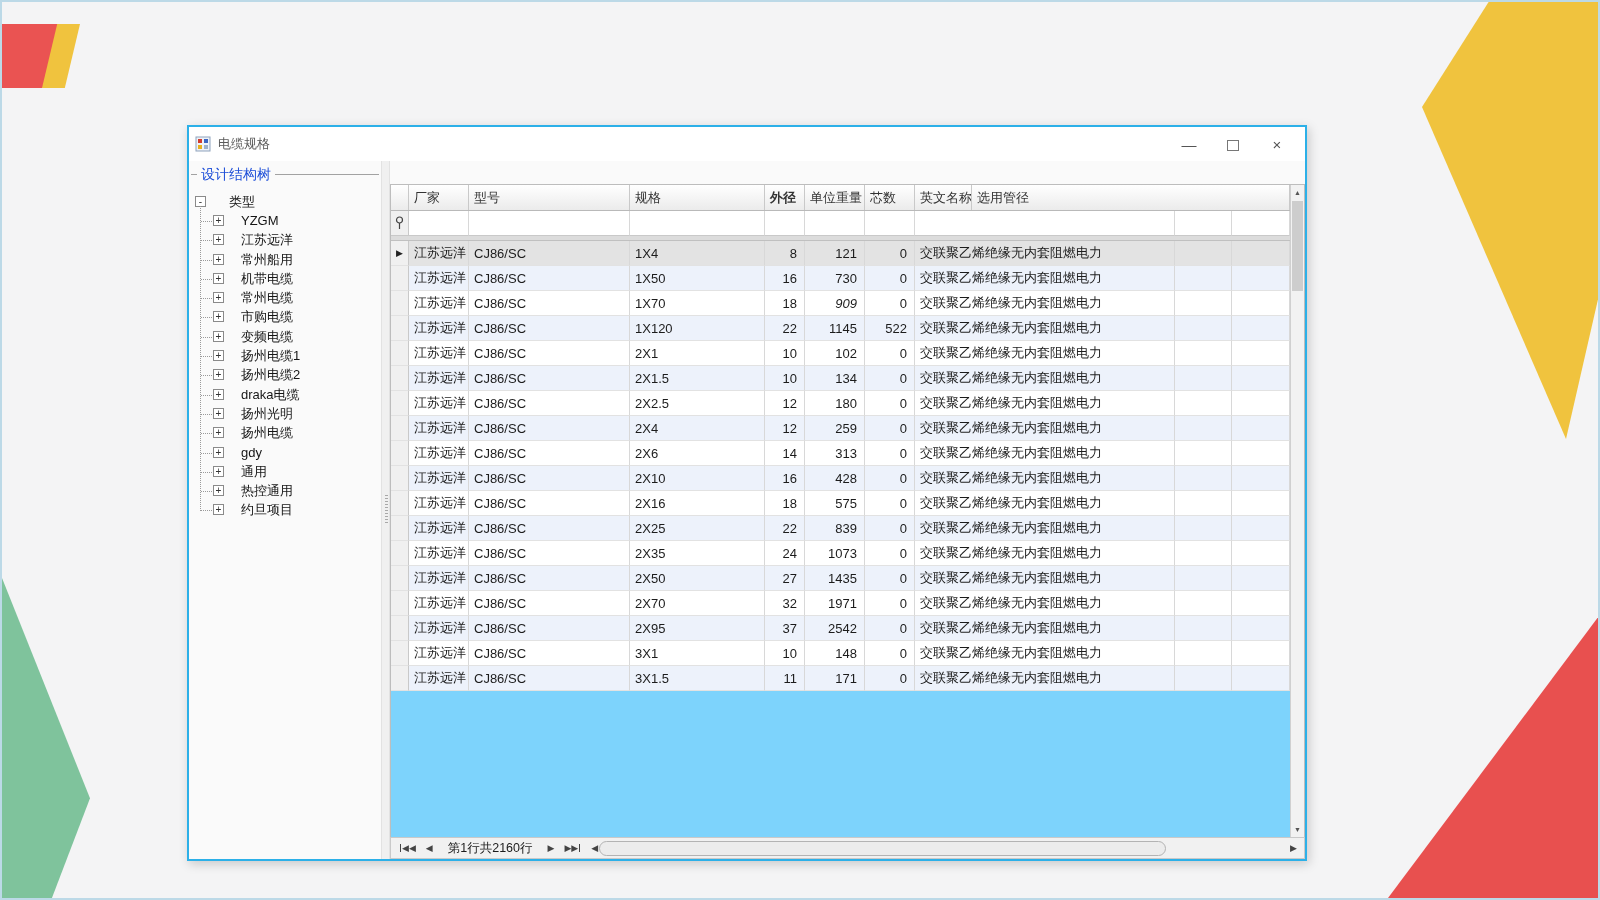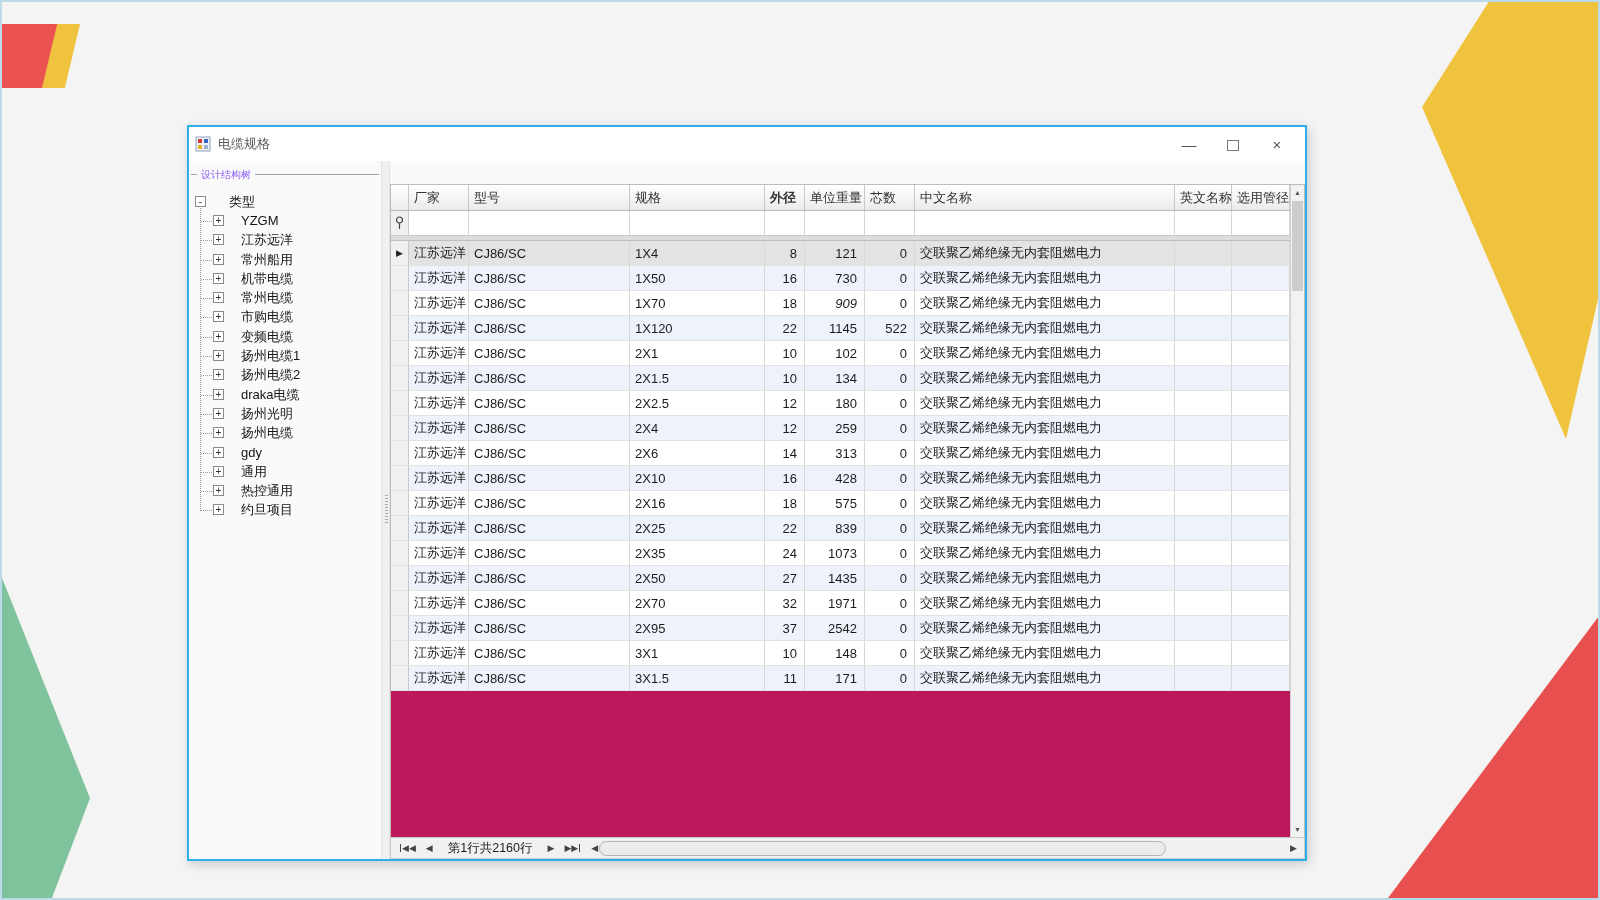--- a/index.html
+++ b/index.html
@@ -21,38 +21,38 @@
 .winbtn{width:44px;text-align:center;color:#555;font-size:15px;line-height:15px}
 .maxbox{display:inline-block;width:12px;height:11px;border:1px solid #777;vertical-align:middle}
 .toolbar{flex:0 0 34px;background:#f1f1f1;border-top:1px solid #e6e6e6;border-bottom:1px solid #d8d8d8;display:flex;align-items:center;padding-left:4px}
 .tbtn{font-size:13px;color:#222;padding:4px 9px;white-space:nowrap}
 .tsep{width:1px;height:17px;background:#c3c3c3;margin:0 3px}
 .content{flex:1;display:flex;background:#fafafa;min-height:0}
 
 .left-panel{flex:0 0 192px;width:192px;position:relative;padding-top:6px;overflow:hidden}
 .gb-head{display:flex;align-items:center;padding-left:2px;height:15px}
 .gb-tick{width:6px;border-top:1px solid #a2a2a2}
-.gb-title{font-size:10px;color:#8b5cf6;padding:0 4px;white-space:nowrap}
+.gb-title{font-size:14px;color:#1d4ed8;padding:0 4px;white-space:nowrap}
 .gb-line{flex:1;border-top:1px solid #a2a2a2;margin-right:2px}
 .tree{position:relative;margin-top:10px;font-size:13px;color:#151515}
 .trow{position:relative;height:19.3px;display:flex;align-items:center}
 .pmbox{position:absolute;top:50%;margin-top:-6px;width:11px;height:11px;border:1px solid #8a8a8a;background:#fff;font-size:10px;line-height:9px;text-align:center;color:#333}
 .troot .pmbox{left:6px}
 .troot .tlabel{margin-left:40px}
 .titem .pmbox{left:24px}
 .titem .tlabel{margin-left:52px;white-space:nowrap}
 #tree-children{position:relative}
 #tree-children::before{content:"";position:absolute;left:11px;top:-5px;bottom:9px;border-left:1px dotted #9a9a9a}
 .titem::after{content:"";position:absolute;left:12px;top:50%;width:11px;border-top:1px dotted #9a9a9a}
 
 .splitter{flex:0 0 9px;background:#f0f0f0;border-left:1px solid #e2e2e2;border-right:1px solid #e2e2e2;position:relative}
 .splitter::after{content:"";position:absolute;left:3px;top:50%;margin-top:-15px;height:30px;width:3px;background:repeating-linear-gradient(to bottom,#a8a8a8 0 1px,transparent 1px 3px)}
 
 .grid-wrap{flex:1;display:flex;flex-direction:column;margin-top:23px;min-width:0}
-.grid-main{flex:1;display:flex;border:1px solid #bdbdbd;border-bottom:none;min-height:0;background:#be185d}
+.grid-main{flex:1;display:flex;border:1px solid #bdbdbd;border-bottom:none;min-height:0;background:#7dd3fc}
 .grid-cols{flex:1;display:flex;flex-direction:column;min-width:0;overflow:hidden}
 .grow{display:flex;flex:0 0 25px;height:25px}
 .grow.header{flex:0 0 26px;height:26px;background:linear-gradient(#ffffff,#ebebeb);border-bottom:1px solid #b9b9b9}
 .grow.filter{background:#fff}
 .gcell{border-right:1px solid #d8d8d8;padding:0 5px;font-size:13px;color:#1c1c1c;display:flex;align-items:center;overflow:hidden;white-space:nowrap;flex:0 0 auto}
 .hcell{color:#333;border-right:1px solid #c9c9c9}
 .fcell{border-bottom:1px solid #c9c9c9;background:#fff}
 .ind{width:18px;flex:0 0 18px;background:#f0f0f0;border-right:1px solid #c9c9c9;justify-content:center;padding:0;font-size:9px;color:#222}
 .hind{background:linear-gradient(#ffffff,#ebebeb)}
 .gsep{flex:0 0 5px;background:#dcdcdc;border-bottom:1px solid #c0c0c0}
@@ -189,21 +189,20 @@
         <div class="grid-main">
           <div class="grid-cols">
             <div class="grow header" id="grid-header">
                 <div class="gcell ind hind"></div>
                 <div class="gcell hcell" style="width: 60px; flex: 0 0 60px;">厂家</div>
                 <div class="gcell hcell" style="width: 161px; flex: 0 0 161px;">型号</div>
                 <div class="gcell hcell" style="width: 135px; flex: 0 0 135px;">规格</div>
                 <div class="gcell hcell" style="width: 40px; flex: 0 0 40px; font-weight: bold;">外径</div>
                 <div class="gcell hcell" style="width: 60px; flex: 0 0 60px;">单位重量</div>
                 <div class="gcell hcell" style="width: 50px; flex: 0 0 50px;">芯数</div>
-                <div class="gcell hcell" style="width: 260px; flex: 0 0 260px;">中文名称</div>
                 <div class="gcell hcell" style="width: 57px; flex: 0 0 57px;">英文名称</div>
                 <div class="gcell hcell" style="flex: 1 1 auto;">选用管径</div>
               </div>
             <div class="grow filter" id="grid-filter">
                 <div class="gcell ind fcell">
                   <svg width="9" height="14" viewBox="0 0 9 14">
                     <circle cx="4.5" cy="4" r="3" fill="none" stroke="#444" stroke-width="1.2"></circle>
                     <line x1="4.5" y1="7" x2="4.5" y2="13" stroke="#444" stroke-width="1.2"></line>
                   </svg>
                 </div>

